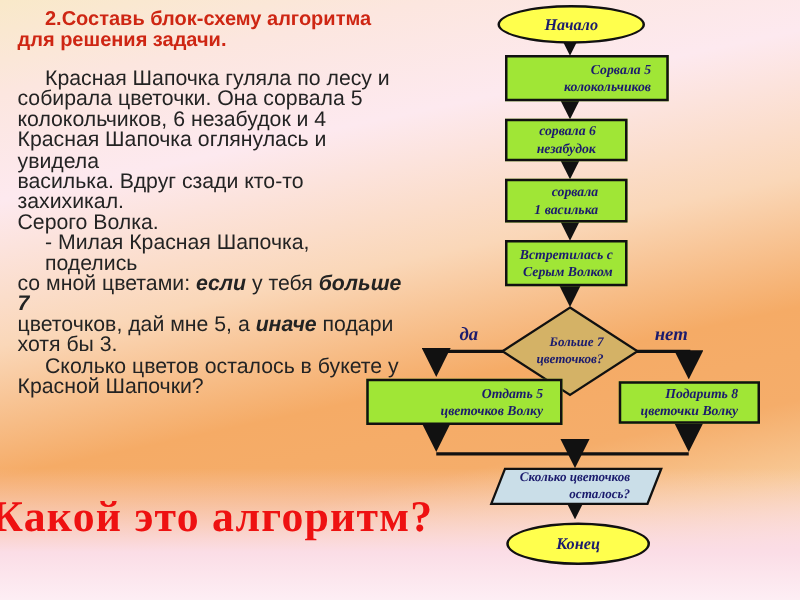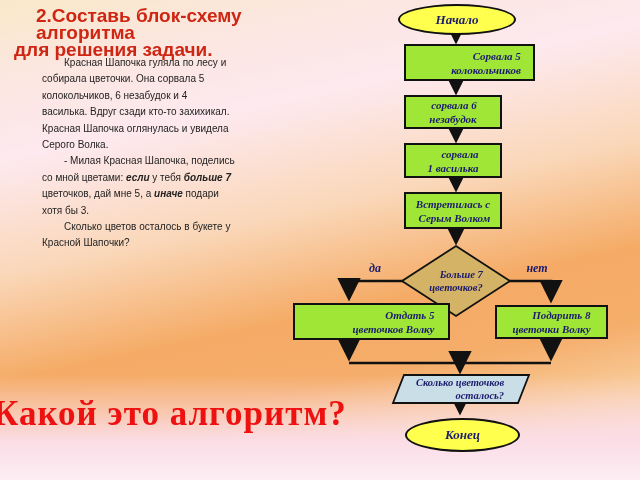--- a/index.html
+++ b/index.html
@@ -9,64 +9,64 @@
     overflow:hidden;
     font-family:"Liberation Sans", sans-serif;
     background:
       linear-gradient(180deg, rgba(253,238,244,0) 78%, #fbdde6 92%, #fdeef4 100%),
       linear-gradient(168deg, #f9e9c9 0%, #fce6df 12%, #fde9ef 26%, #fad7b8 45%,
                       #f5ab66 62%, #f5ad6a 74%, #f8c996 84%, #fbdfd8 95%, #fdeef3 100%);
   }
   
   .task-title{
     position:absolute;left:14px;top:7px;width:300px;
-    color:#ce2613;font-weight:bold;font-size:19px;line-height:17px;
+    color:#ce2613;font-weight:bold;font-size:16px;line-height:17px;
   }
   .task-title .ind{padding-left:22px;}
   .story{
     position:absolute;left:14px;top:55px;width:310px;
-    color:#232323;font-size:10px;line-height:16.4px;margin-left:28px;
+    color:#232323;font-size:17px;line-height:16.4px;
   }
   .story .ind{padding-left:22px;}
   .story .bi{font-weight:bold;font-style:italic;}
   .big-question{
     position:absolute;left:-7px;top:394px;width:420px;
     font-family:"Liberation Serif", serif;
     font-weight:bold;color:#ee1111;font-size:35px;letter-spacing:1px;
     white-space:nowrap;
   }
   
   .connectors{position:absolute;left:0;top:0;width:640px;height:480px;}
   .node{
     position:absolute;display:flex;align-items:center;justify-content:center;
     text-align:right;
     font-family:"Liberation Serif", serif;font-weight:bold;font-style:italic;
     color:#1b1b6d;white-space:pre-line;
   }
   .proc{background:#a0e636;border:2px solid #111;font-size:11px;line-height:14px;}
   .term{background:#ffff4d;border:2px solid #111;border-radius:50%;font-size:13px;}
   .free{background:transparent;border:none;}
-  .lbl{font-size:12px;}
+  .lbl{font-size:15px;}
 </style>
 </head>
 <body>
 
 <div class="slide">
 
   <div class="task-title">
     <div class="ind">2.Составь блок-схему алгоритма</div>
     <div>для решения задачи.</div>
   </div>
 
   <div class="story">
     <div class="ind">Красная Шапочка гуляла по лесу и</div>
     <div>собирала цветочки. Она сорвала 5</div>
     <div>колокольчиков, 6 незабудок и 4</div>
+    <div>Красная Шапочка оглянулась и увидела</div>
     <div>василька. Вдруг сзади кто-то захихикал.</div>
-    <div>Красная Шапочка оглянулась и увидела</div>
     <div>Серого Волка.</div>
     <div class="ind">- Милая Красная Шапочка, поделись</div>
     <div><span>со мной цветами: </span><span class="bi">если</span><span> у тебя </span><span class="bi">больше 7</span></div>
     <div><span>цветочков, дай мне 5, а </span><span class="bi">иначе</span><span> подари</span></div>
     <div>хотя бы 3.</div>
     <div class="ind">Сколько цветов осталось в букете у</div>
     <div>Красной Шапочки?</div>
   </div>
 
   <svg class="connectors" viewBox="0 0 640 480">

